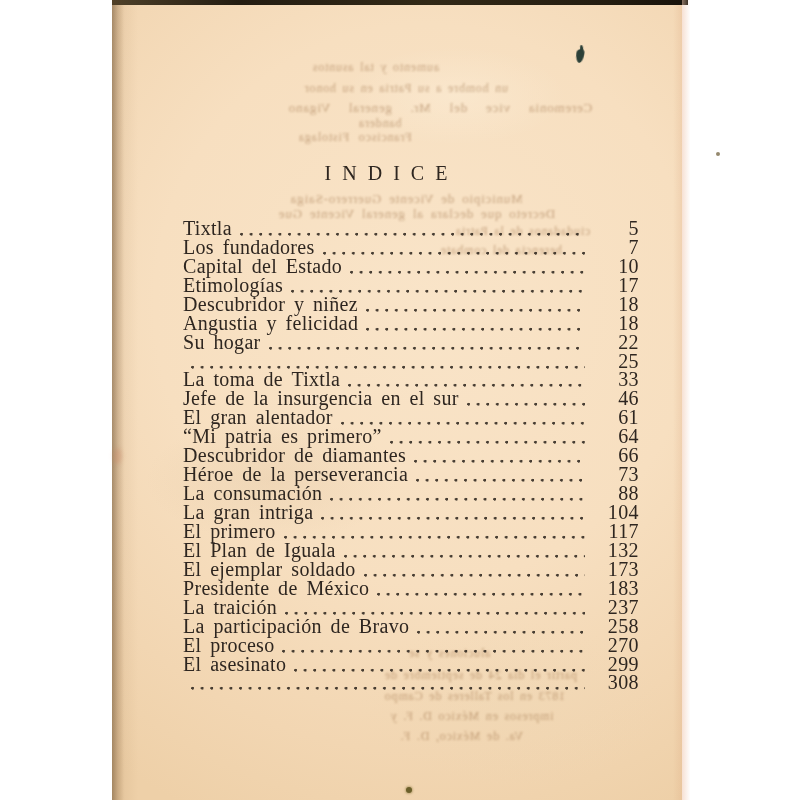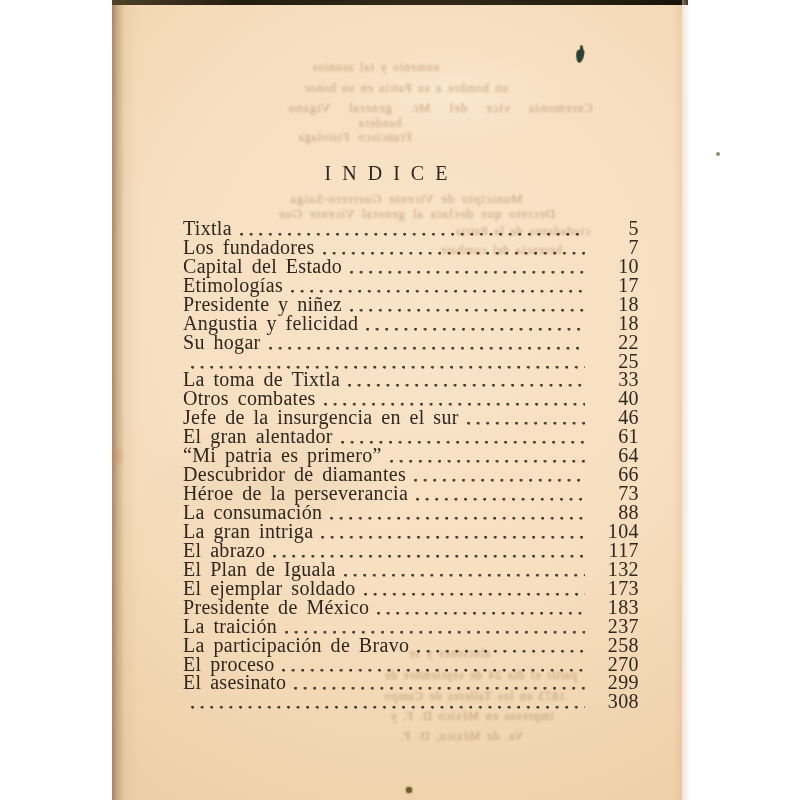--- a/index.html
+++ b/index.html
@@ -127,21 +127,21 @@
           <span class="toc-label">Capital del Estado</span>
           <span class="leader"></span>
           <span class="toc-page">10</span>
         </div>
         <div class="toc-row">
           <span class="toc-label">Etimologías</span>
           <span class="leader"></span>
           <span class="toc-page">17</span>
         </div>
         <div class="toc-row">
-          <span class="toc-label">Presidente y niñez</span>
+          <span class="toc-label">Descubridor y niñez</span>
           <span class="leader"></span>
           <span class="toc-page">18</span>
         </div>
         <div class="toc-row">
           <span class="toc-label">Angustia y felicidad</span>
           <span class="leader"></span>
           <span class="toc-page">18</span>
         </div>
         <div class="toc-row">
           <span class="toc-label">Su hogar</span>
@@ -151,25 +151,20 @@
         <div class="toc-row">
           <span class="leader"></span>
           <span class="toc-page">25</span>
         </div>
         <div class="toc-row">
           <span class="toc-label">La toma de Tixtla</span>
           <span class="leader"></span>
           <span class="toc-page">33</span>
         </div>
         <div class="toc-row">
-          <span class="toc-label">Otros combates</span>
-          <span class="leader"></span>
-          <span class="toc-page">40</span>
-        </div>
-        <div class="toc-row">
           <span class="toc-label">Jefe de la insurgencia en el sur</span>
           <span class="leader"></span>
           <span class="toc-page">46</span>
         </div>
         <div class="toc-row">
           <span class="toc-label">El gran alentador</span>
           <span class="leader"></span>
           <span class="toc-page">61</span>
         </div>
         <div class="toc-row">
@@ -191,21 +186,21 @@
           <span class="toc-label">La consumación</span>
           <span class="leader"></span>
           <span class="toc-page">88</span>
         </div>
         <div class="toc-row">
           <span class="toc-label">La gran intriga</span>
           <span class="leader"></span>
           <span class="toc-page">104</span>
         </div>
         <div class="toc-row">
-          <span class="toc-label">El abrazo</span>
+          <span class="toc-label">El primero</span>
           <span class="leader"></span>
           <span class="toc-page">117</span>
         </div>
         <div class="toc-row">
           <span class="toc-label">El Plan de Iguala</span>
           <span class="leader"></span>
           <span class="toc-page">132</span>
         </div>
         <div class="toc-row">
           <span class="toc-label">El ejemplar soldado</span>

